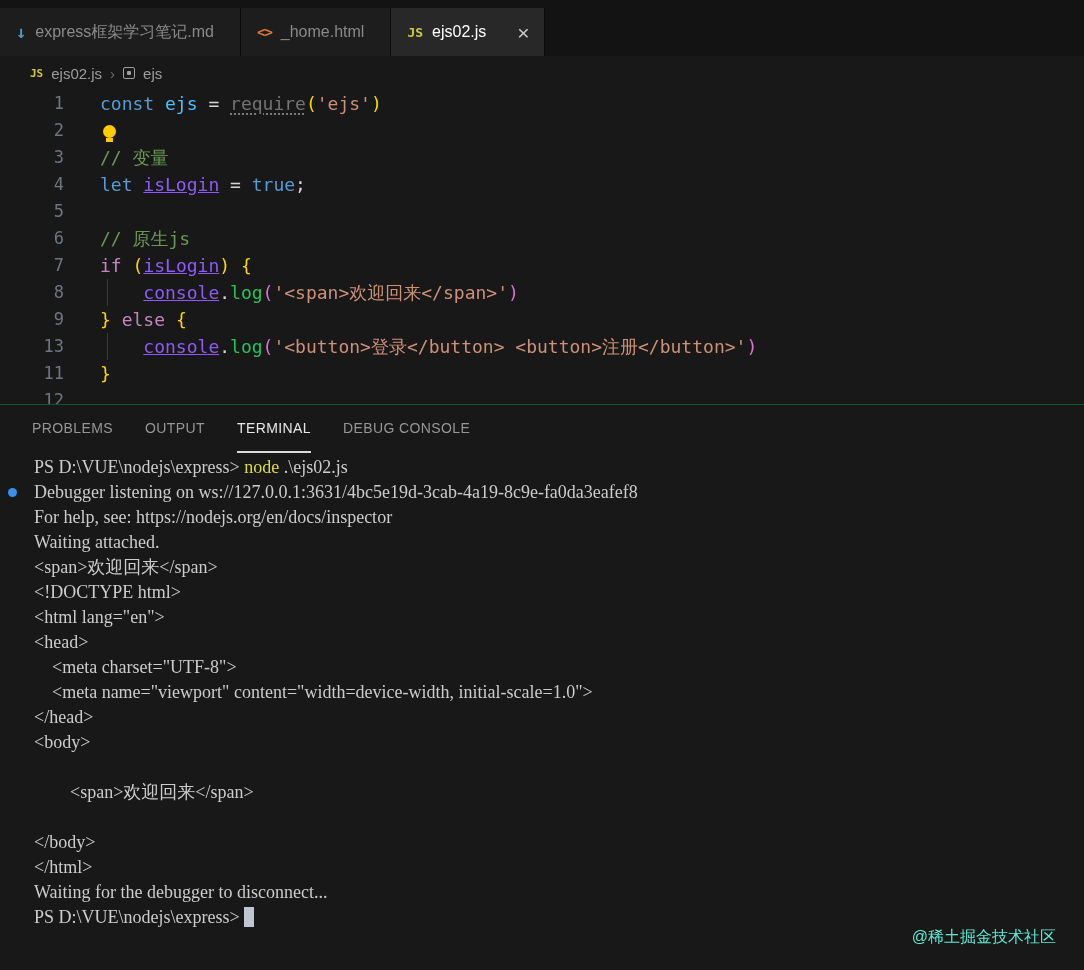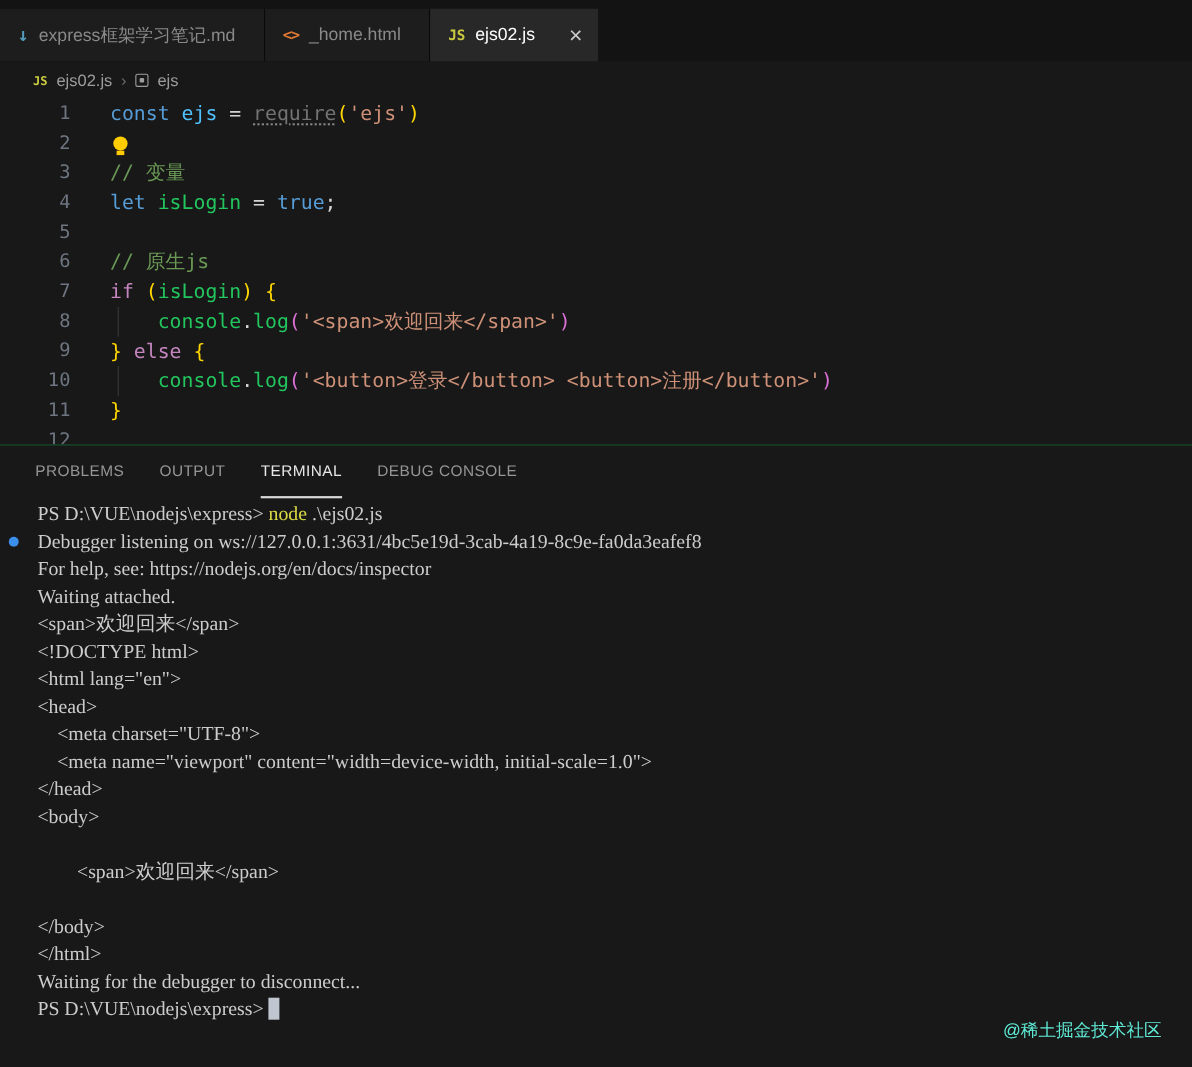--- a/index.html
+++ b/index.html
@@ -33,21 +33,21 @@
   
   .editor { height:314px; flex:none; overflow:hidden; background:#181818;
             font-family:"DejaVu Sans Mono", monospace; font-size:18px; position:relative; }
   .code-line { display:flex; height:27px; line-height:27px; position:relative; }
   .line-num { width:64px; flex:none; text-align:right; color:#6e7681; font-size:17px; }
   .line-content { padding-left:36px; white-space:pre; position:relative; color:#d4d4d4; }
   .has-guide .line-content::before { content:''; position:absolute; left:43px; top:0; bottom:0;
                                      width:1px; background:#3a3a3a; }
   .tk-kw   { color:#569cd6; }
   .tk-ctrl { color:#c586c0; }
-  .tk-var  { color:#22c55e; }
+  .tk-var  { color:#8b5cf6;text-decoration:underline; }
   .tk-cvar { color:#4fc1ff; }
   .tk-fn   { color:#22c55e; }
   .tk-fnu  { color:#737373; text-decoration:underline dotted #888; text-underline-offset:4px; }
   .tk-str  { color:#ce9178; }
   .tk-cm   { color:#6a9955; }
   .tk-b1   { color:#ffd700; }
   .tk-b2   { color:#da70d6; }
   .tk-pl   { color:#d4d4d4; }
   .bulb-icon { display:inline-block; width:13px; height:13px; border-radius:50%;
                background:#ffcc00; position:relative; top:1px; margin-left:3px; }
@@ -135,21 +135,21 @@
       </div>
       <div class="code-line has-guide">
         <span class="line-num">8</span>
         <span class="line-content"><span class="tk-pl">    </span><span class="tk-var">console</span><span class="tk-pl">.</span><span class="tk-fn">log</span><span class="tk-b2">(</span><span class="tk-str">'&lt;span&gt;欢迎回来&lt;/span&gt;'</span><span class="tk-b2">)</span></span>
       </div>
       <div class="code-line">
         <span class="line-num">9</span>
         <span class="line-content"><span class="tk-b1">}</span><span class="tk-pl"> </span><span class="tk-ctrl">else</span><span class="tk-pl"> </span><span class="tk-b1">{</span></span>
       </div>
       <div class="code-line has-guide">
-        <span class="line-num">10</span>
+        <span class="line-num">13</span>
         <span class="line-content"><span class="tk-pl">    </span><span class="tk-var">console</span><span class="tk-pl">.</span><span class="tk-fn">log</span><span class="tk-b2">(</span><span class="tk-str">'&lt;button&gt;登录&lt;/button&gt; &lt;button&gt;注册&lt;/button&gt;'</span><span class="tk-b2">)</span></span>
       </div>
       <div class="code-line">
         <span class="line-num">11</span>
         <span class="line-content"><span class="tk-b1">}</span></span>
       </div>
       <div class="code-line">
         <span class="line-num">12</span>
         <span class="line-content"></span>
       </div>

